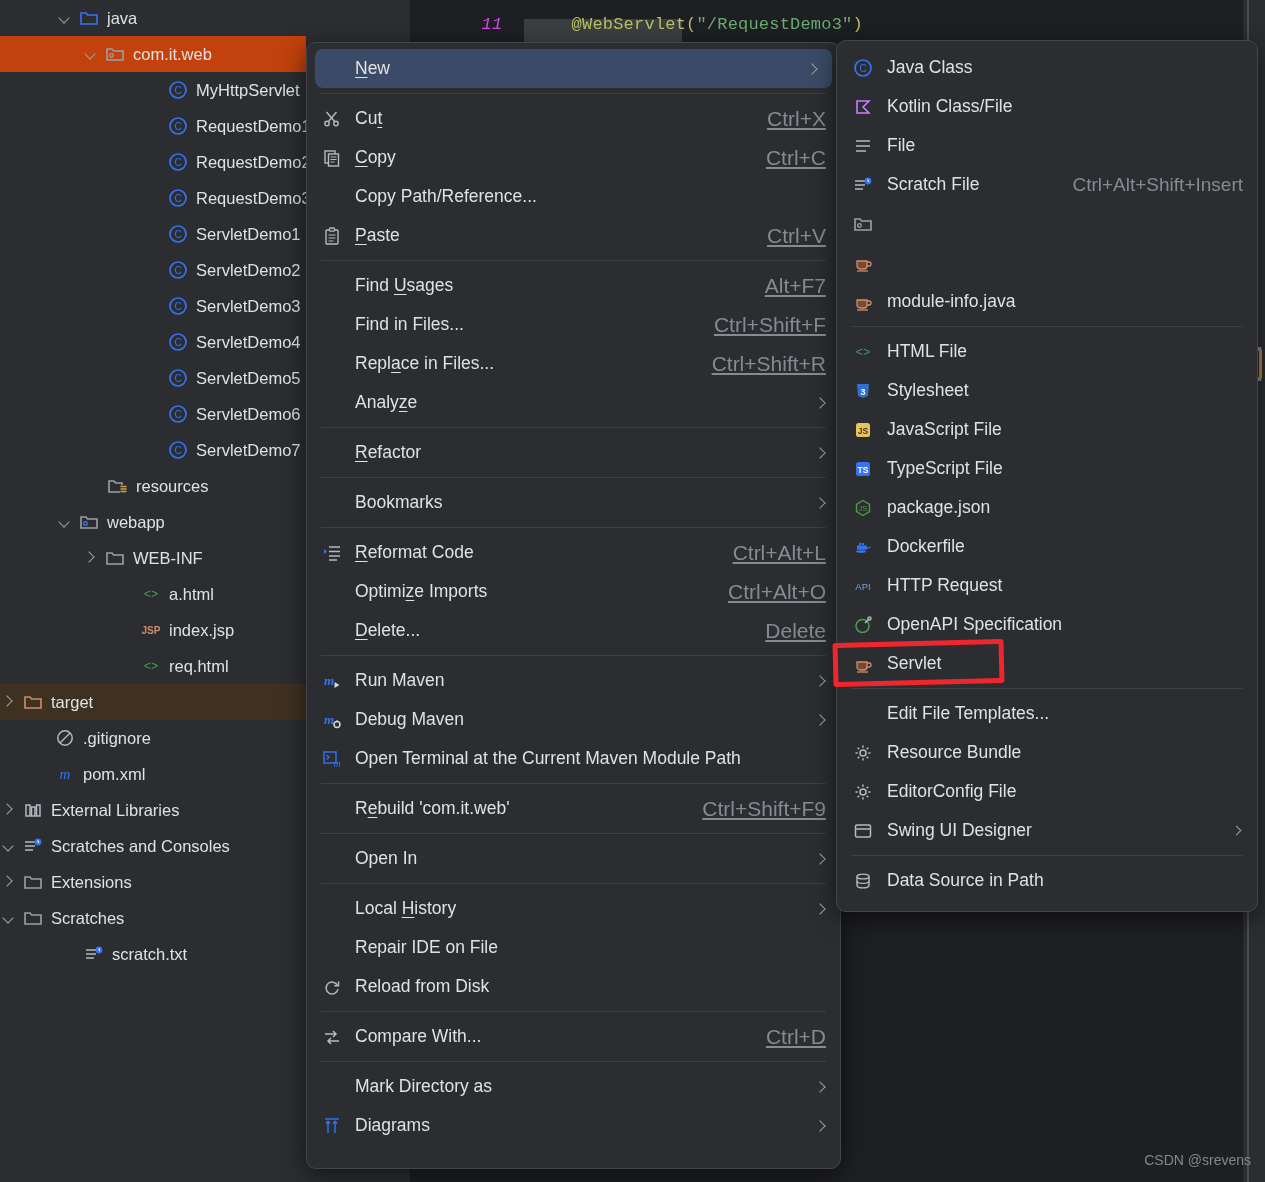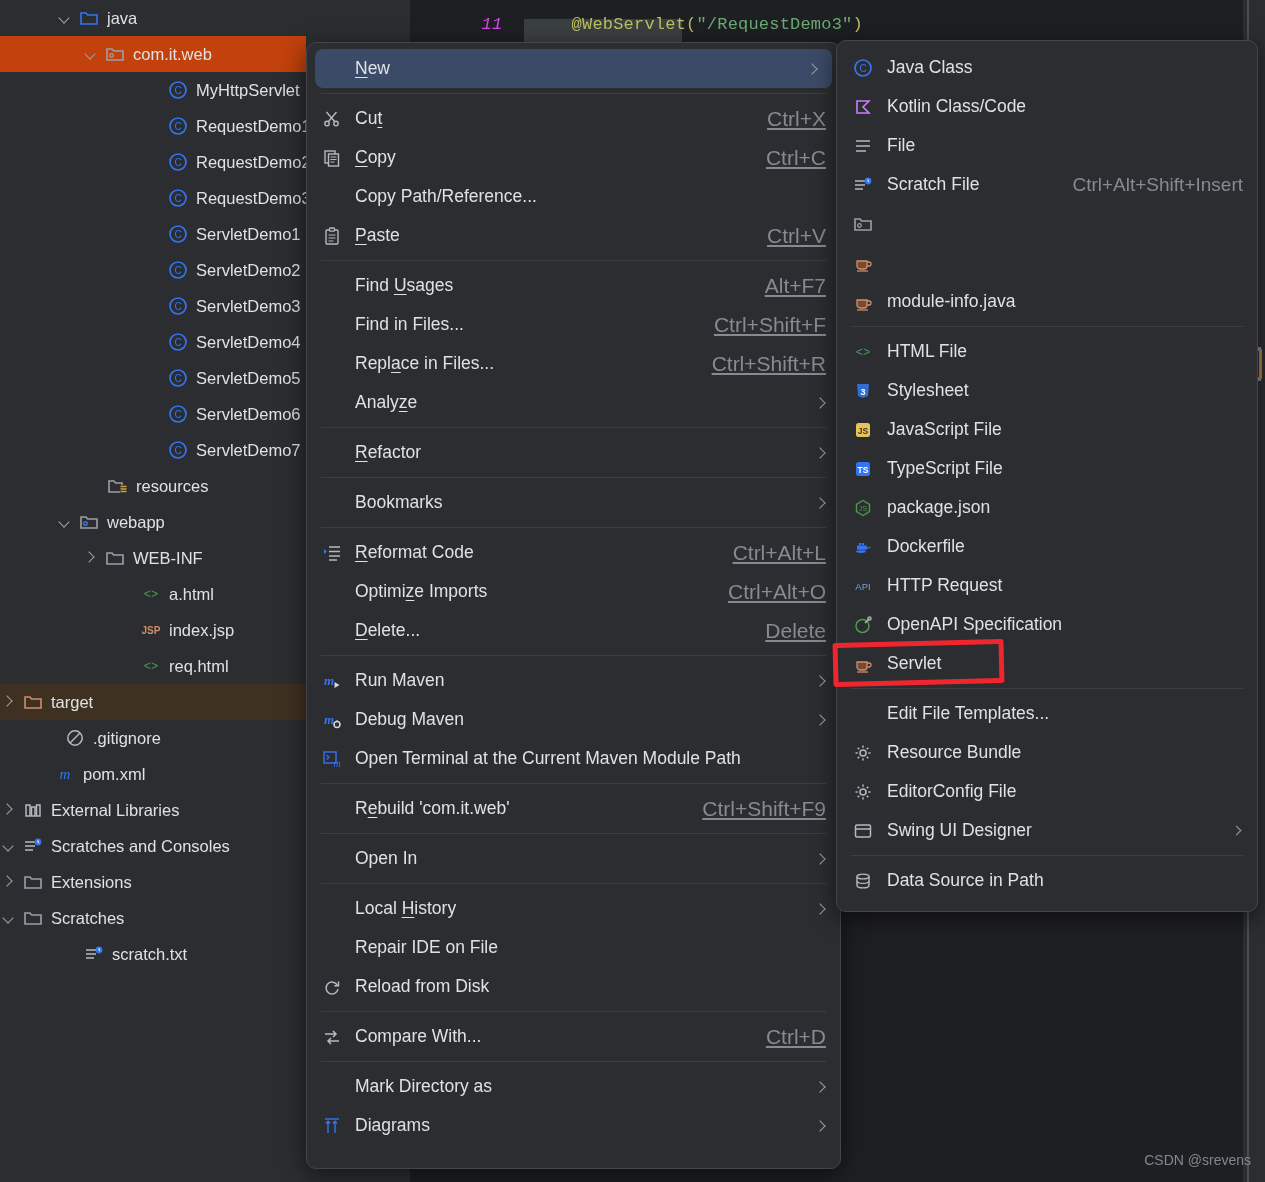--- a/index.html
+++ b/index.html
@@ -294,21 +294,21 @@
       </div>
       <div class="tree-row target-sel">
         <span class="chev right"></span>
         <span class="ic">
           <svg width="20" height="20" viewBox="0 0 20 20">
             <path d="M2 5h5l1.6 2H18v9H2z" fill="none" stroke="#cf8e6d" stroke-width="1.6"></path>
           </svg>
         </span>
         <span class="lbl">target</span>
       </div>
-      <div class="tree-row" style="padding-left: 35px;">
+      <div class="tree-row" style="padding-left: 25px;">
         <span class="ic"></span>
         <span class="ic">
           <svg width="20" height="20" viewBox="0 0 20 20">
             <circle cx="10" cy="10" r="7.2" fill="none" stroke="#b5b9c0" stroke-width="1.5"></circle>
             <line x1="5" y1="15" x2="15" y2="5" stroke="#b5b9c0" stroke-width="1.5"></line>
           </svg>
         </span>
         <span class="lbl">.gitignore</span>
       </div>
       <div class="tree-row" style="padding-left: 25px;">
@@ -574,21 +574,21 @@
           </svg>
         </span>
         <span class="stext">Java Class</span>
       </div>
       <div class="si">
         <span class="sic">
           <svg width="20" height="20" viewBox="0 0 20 20">
             <path d="M4 4h12L10 10l6 6H4z" fill="none" stroke="#c77dff" stroke-width="1.6"></path>
           </svg>
         </span>
-        <span class="stext">Kotlin Class/Code</span>
+        <span class="stext">Kotlin Class/File</span>
       </div>
       <div class="si">
         <span class="sic">
           <svg width="20" height="20" viewBox="0 0 20 20">
             <path d="M3 5h14M3 10h14M3 15h10" stroke="#b5b9c0" stroke-width="1.7"></path>
           </svg>
         </span>
         <span class="stext">File</span>
       </div>
       <div class="si">

